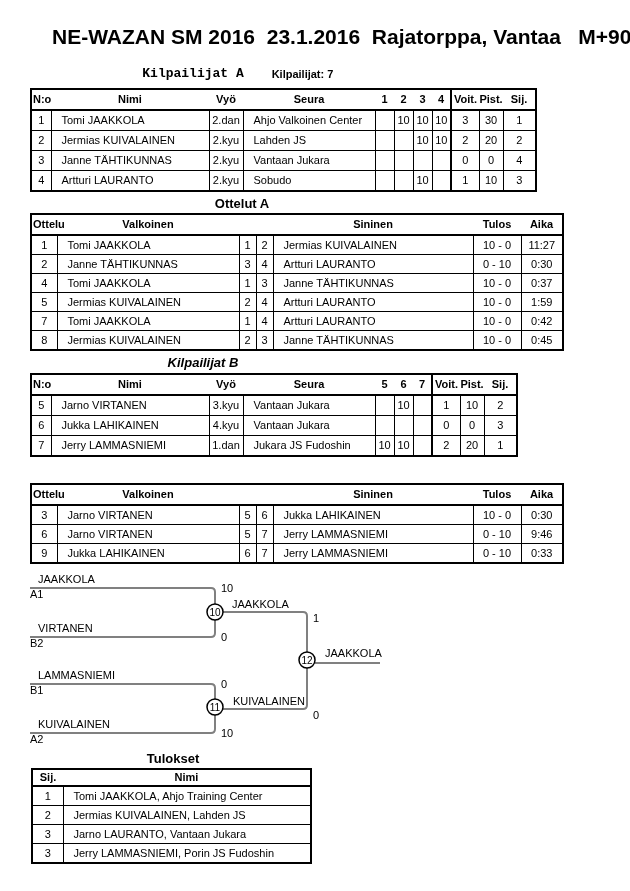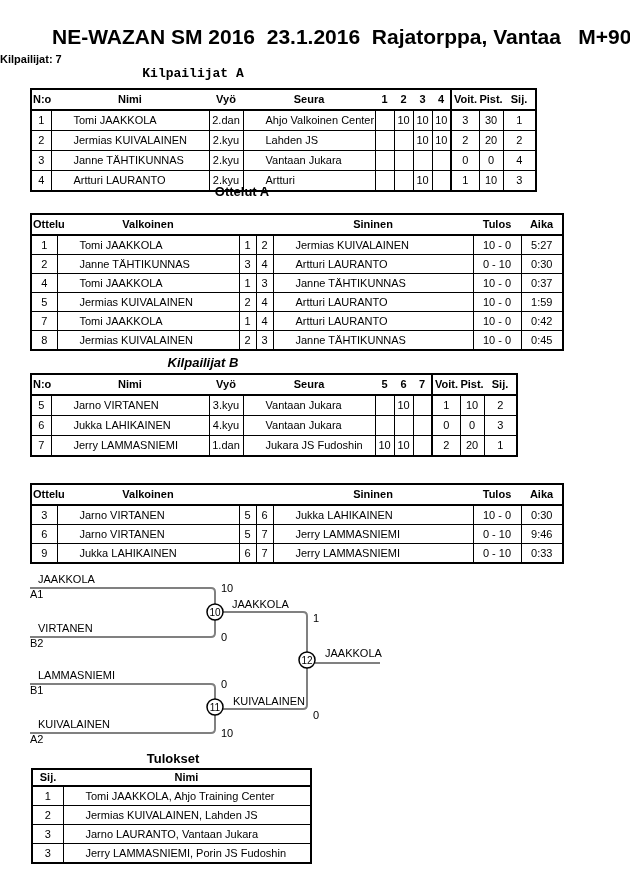--- a/index.html
+++ b/index.html
@@ -5,41 +5,41 @@
   html,body { margin:0; padding:0; background:#ffffff; }
   .page {
     position:relative; width:630px; height:891px; background:#ffffff;
     font-family:"Liberation Sans", sans-serif; color:#000; overflow:hidden;
   }
   .main-title {
     position:absolute; left:20px; top:25px;
     font-size:21px; font-weight:bold; white-space:pre; letter-spacing:0px;margin-left:32px;
   }
   .count-label {
-    position:absolute; top:53px; left:0; right:25px;
-    text-align:left; font-size:11px; font-weight:bold;
+    position:absolute; top:68px; left:0; right:25px;
+    text-align:center; font-size:11px; font-weight:bold;
   }
   .section-title { position:absolute; font-size:13px; font-weight:bold; text-align:center; }
   .st-ka { left:20px; top:66px;  width:346px;font-family:Liberation Mono, monospace; }
-  .st-oa { left:30px; top:184px; width:424px; }
+  .st-oa { left:30px; top:196px; width:424px; }
   .st-kb { left:30px; top:355px; width:346px;font-style:italic; }
   .st-ob { left:30px; top:465px; width:424px; }
   .st-t  { left:31px; top:751px; width:284px; }
 
   table {
     position:absolute; border-collapse:collapse; table-layout:fixed;
     font-size:11px; background:#fff; border:2px solid #000;
   }
   th, td { padding:0; white-space:nowrap; overflow:visible; vertical-align:middle; }
   td { overflow:hidden; }
   thead th { font-weight:bold; border:0; border-bottom:2px solid #000; text-align:center; }
   tbody td { border:1px solid #000; }
   .thick { border-left:2px solid #000 !important; }
   .c { text-align:center; }
-  .l { text-align:left; padding-left:22px; }
+  .l { text-align:left; padding-left:10px; }
   .hl { text-align:left; padding-left:1px; }
 
   .k-a { left:30px; top:88px;  width:505px; }
   .k-b { left:30px; top:373px; width:486px; }
   .o-a { left:30px; top:213px; width:532px; }
   .o-b { left:30px; top:483px; width:532px; }
   .t-t { left:31px; top:768px; width:279px; }
 
   .k-tbl th, .k-tbl td { height:19px; line-height:19px; }
   .o-tbl th { height:19px; line-height:19px; }
@@ -132,21 +132,21 @@
           <td class="c"></td>
           <td class="c thick">0</td>
           <td class="c">0</td>
           <td class="c">4</td>
         </tr>
 
         <tr>
           <td class="c">4</td>
           <td class="l">Artturi LAURANTO</td>
           <td class="c">2.kyu</td>
-          <td class="l">Artturi</td>
+          <td class="l">Sobudo</td>
           <td class="c"></td>
           <td class="c"></td>
           <td class="c">10</td>
           <td class="c"></td>
           <td class="c thick">1</td>
           <td class="c">10</td>
           <td class="c">3</td>
         </tr>
       </tbody>
   </table>
@@ -175,21 +175,21 @@
     </thead>
     <tbody>
 
         <tr>
           <td class="c">1</td>
           <td class="l">Tomi JAAKKOLA</td>
           <td class="c">1</td>
           <td class="c">2</td>
           <td class="l">Jermias KUIVALAINEN</td>
           <td class="c">10 - 0</td>
-          <td class="c">5:27</td>
+          <td class="c">11:27</td>
         </tr>
 
         <tr>
           <td class="c">2</td>
           <td class="l">Janne TÄHTIKUNNAS</td>
           <td class="c">3</td>
           <td class="c">4</td>
           <td class="l">Artturi LAURANTO</td>
           <td class="c">0 - 10</td>
           <td class="c">0:30</td>

